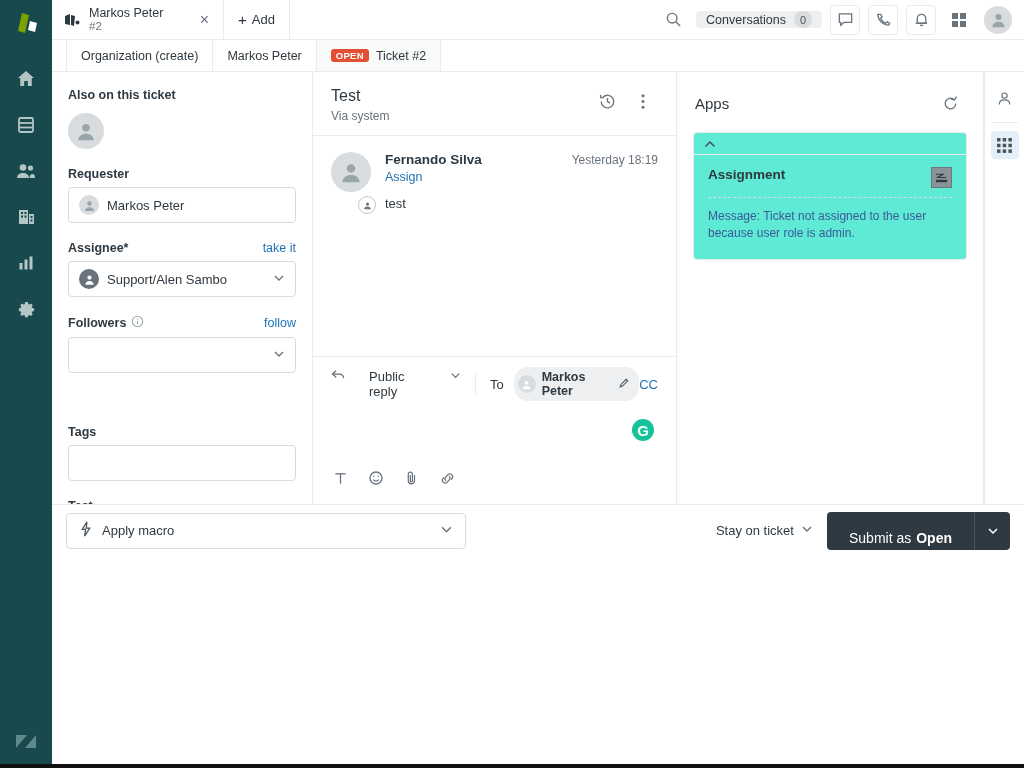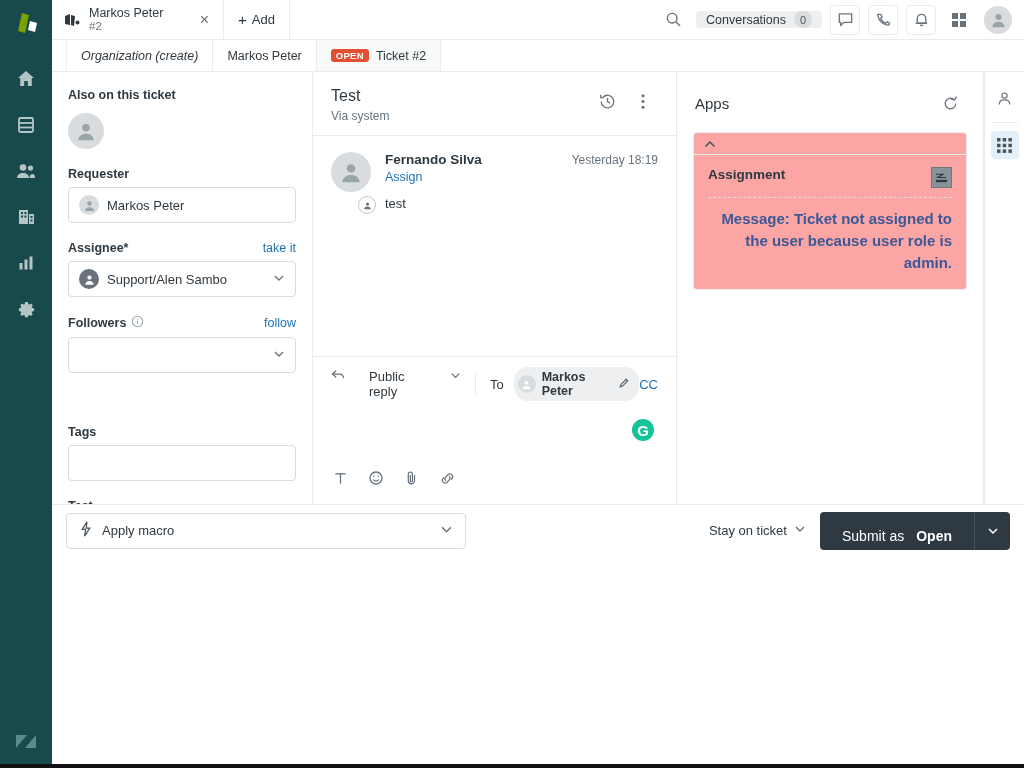--- a/index.html
+++ b/index.html
@@ -77,21 +77,21 @@
   
   .breadcrumbrow {
     height: 32px; background: #fff; border-bottom: 1px solid #E9EBED;
     display: flex; align-items: stretch; padding-left: 14px; flex: 0 0 32px;
   }
   .crumb {
     display: flex; align-items: center; gap: 7px; padding: 0 14px;
     font-size: 12.5px; color: #2F3941; cursor: pointer;
     border-right: 1px solid #E9EBED; white-space: nowrap;
   }
-  .crumb:first-child { border-left: 1px solid #E9EBED; font-style: italic; }
+  .crumb:first-child { border-left: 1px solid #E9EBED; }
   .crumb.active { background: #F8F9F9; }
   .openbadge {
     background: #E34F32; color: #fff; font-size: 9.5px; font-weight: bold;
     letter-spacing: .3px; padding: 2px 5px; border-radius: 3px; line-height: 1;
   }
 
   
   .body3 { flex: 1; display: flex; min-height: 0; }
 
   
@@ -186,35 +186,35 @@
   .appspanel {
     width: 307px; flex: 0 0 307px; background: #fff; display: flex; flex-direction: column;
     border-right: 1px solid #E9EBED;
   }
   .appshead {
     display: flex; align-items: center; justify-content: space-between;
     padding: 16px 18px 14px 18px;
   }
   .appshead .atitle { font-size: 15px; color: #2F3941; }
   .appcard {
-    margin: 0 16px; border: 1px solid #E9EBED; border-radius: 4px; background: #fca5a5; text-align: right;
+    margin: 0 16px; border: 1px solid #E9EBED; border-radius: 4px; background: #5eead4;
   }
   .appcard-top {
     height: 22px; border-bottom: 1px solid #E9EBED;
     display: flex; align-items: center; padding: 0 10px; cursor: pointer;
   }
   .appcard-body { padding: 12px 14px 16px 14px; }
   .appcard-titlerow { display: flex; align-items: flex-start; justify-content: space-between; }
   .appcard-title { font-size: 13.5px; font-weight: bold; color: #2F3941; }
   .appicon {
     width: 21px; height: 21px; background: #8A9399; border: 1px solid #6E7779;
     display: flex; align-items: center; justify-content: center; flex: 0 0 21px;
   }
   .dashdiv { border-top: 1px dashed #D8DCDE; margin: 9px 0 10px 0; }
-  .appmsg { font-size: 15px; color: #3B5998; line-height: 1.45; font-weight: bold; }
+  .appmsg { font-size: 12px; color: #3B5998; line-height: 1.45; }
 
   
   .iconrail {
     width: 40px; flex: 0 0 40px; background: #fff; border-left: 1px solid #E9EBED;
     display: flex; flex-direction: column; align-items: center; padding-top: 12px; gap: 0;
   }
   .railbtn {
     width: 28px; height: 28px; display: flex; align-items: center; justify-content: center;
     border-radius: 4px; cursor: pointer; margin-bottom: 4px;
   }
@@ -229,22 +229,22 @@
   .macro {
     width: 400px; height: 36px; border: 1px solid #D8DCDE; border-radius: 4px;
     display: flex; align-items: center; padding: 0 12px; gap: 9px; cursor: pointer;
   }
   .macro .mtext { font-size: 13px; color: #2F3941; flex: 1; }
   .footer-right { margin-left: auto; display: flex; align-items: center; gap: 14px; }
   .stayon { display: flex; align-items: center; gap: 7px; font-size: 13px; color: #2F3941; cursor: pointer; }
   .submitgroup { display: flex; align-items: stretch; }
   .submitbtn {
     background: #2F3941; color: #fff; font-size: 14px; border: none;
-    padding: 16px 22px; height: 38px; border-radius: 4px 0 0 4px; cursor: pointer;
-    display: flex; align-items: flex-start; gap: 12px; font-family: "Liberation Sans", sans-serif;
+    padding: 4px 22px; height: 38px; border-radius: 4px 0 0 4px; cursor: pointer;
+    display: flex; align-items: flex-end; gap: 5px; font-family: "Liberation Sans", sans-serif;
   }
   .submitbtn .strong { font-weight: bold; }
   .submitarrow {
     background: #2F3941; width: 36px; height: 38px; border-radius: 0 4px 4px 0;
     border-left: 1px solid #4A545C; display: flex; align-items: center; justify-content: center;
     cursor: pointer;
   }
   .blackbar { position: absolute; left: 0; bottom: 0; width: 1024px; height: 4px; background: #111; }
 </style>
 </head>

